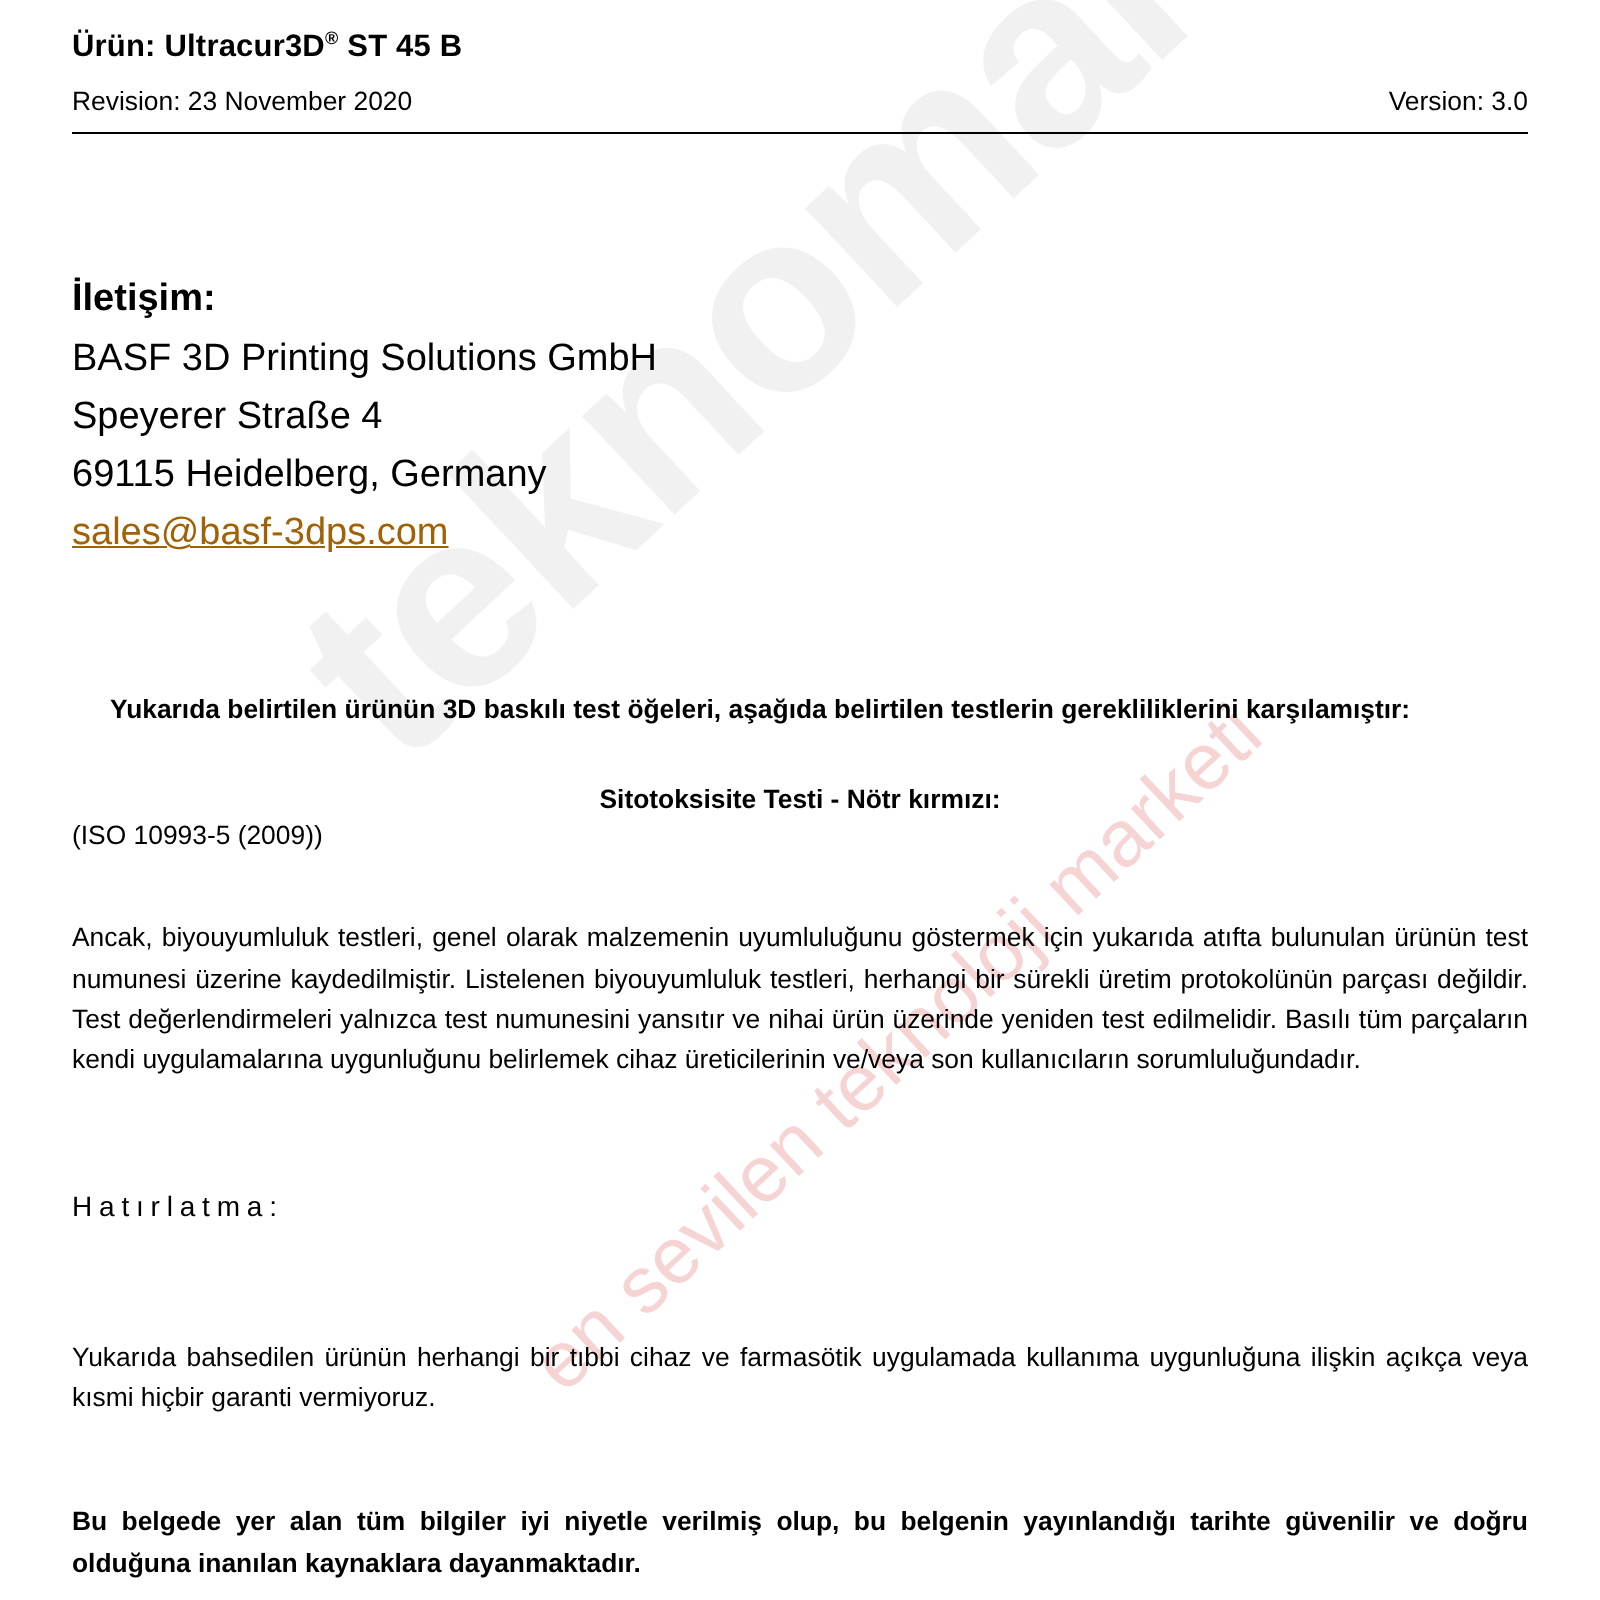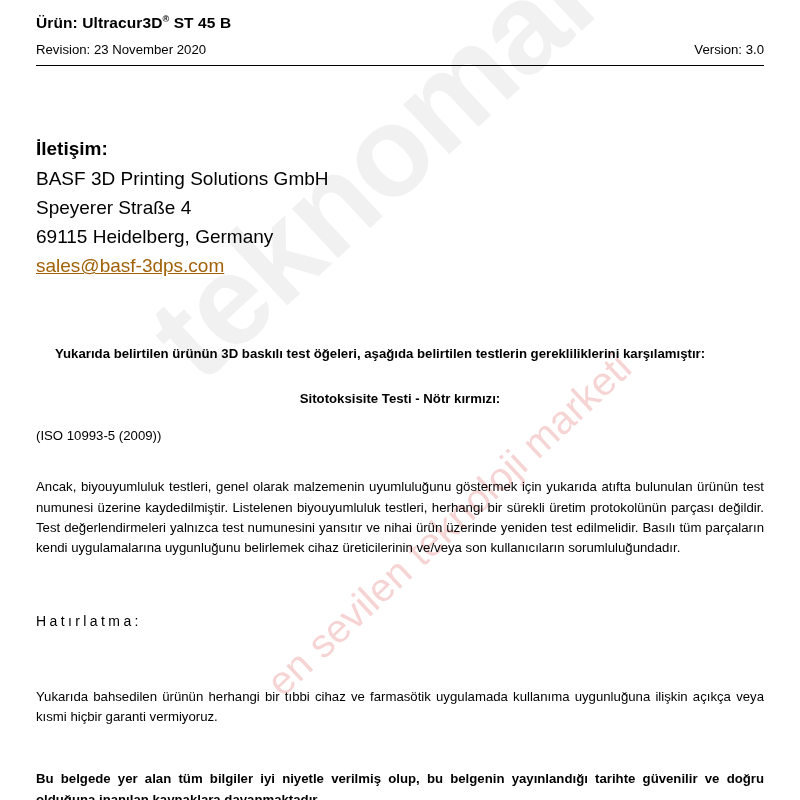--- a/index.html
+++ b/index.html
@@ -110,21 +110,21 @@
     margin-left: 19px;
   }
 
   .test-head {
     margin-top: 27px;
     font-size: 13.2px;
     font-weight: bold;
     text-align: center;
   }
   .test-sub {
-    margin-top: 22px;
+    margin-top: 3px;
     font-size: 13.2px;
   }
 
   .body-para {
     margin-top: 34px;
     font-size: 13.2px;
     line-height: 1.54;
     text-align: justify;
   }
 

